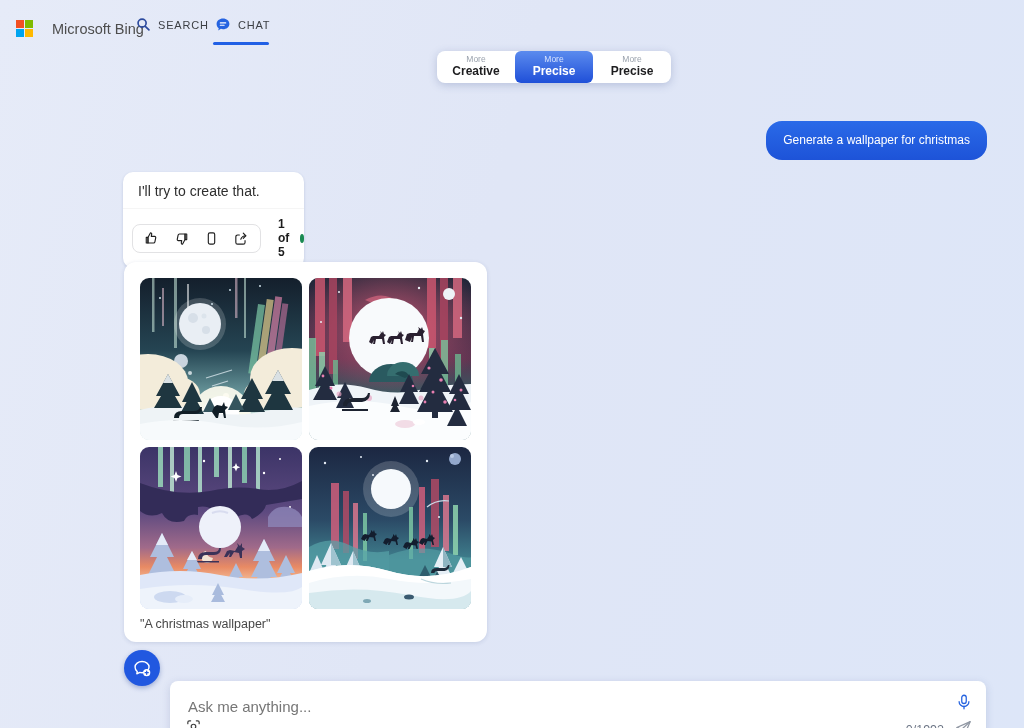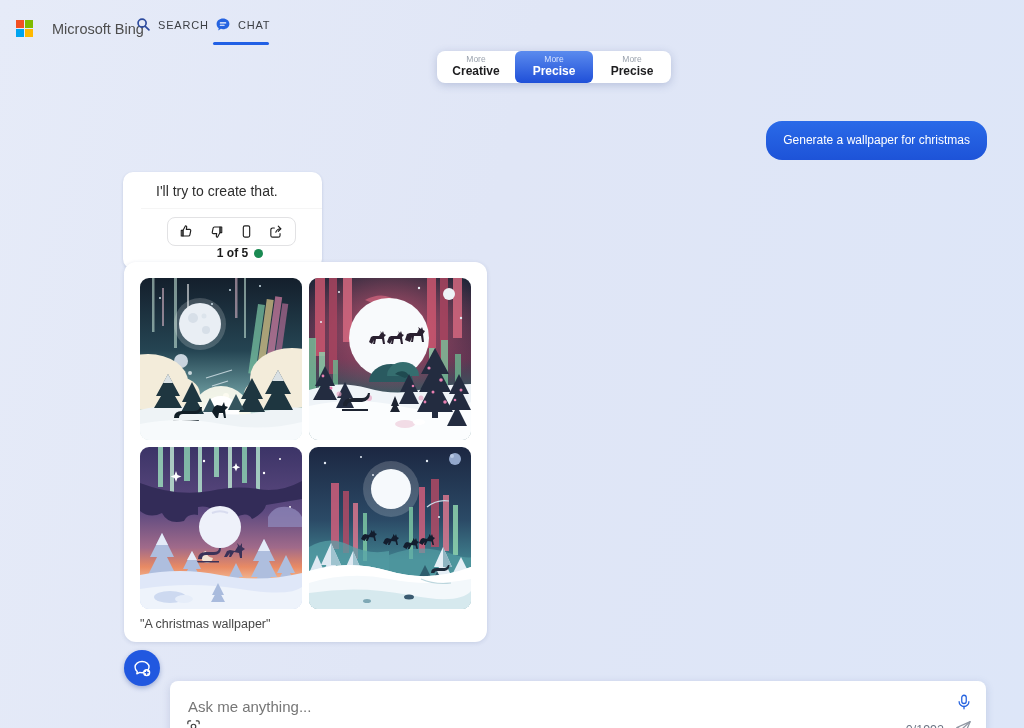--- a/index.html
+++ b/index.html
@@ -23,23 +23,23 @@
   .style-option .more{font-size:8.5px;color:#9aa2ad;line-height:1.1;}
   .style-option .lbl{font-size:12px;font-weight:bold;color:#1d1d1f;line-height:1.2;}
   .style-option.selected{background:linear-gradient(180deg,#5b8bee 0%,#1f4fd8 100%);}
   .style-option.selected .more{color:#d7e3ff;}
   .style-option.selected .lbl{color:#fff;}
 
   
   .user-bubble{position:absolute;right:37px;top:121px;height:31px;line-height:31px;padding:4px 17px;
        background:linear-gradient(180deg,#2a6ae8,#1d53d8);color:#fff;font-size:12px;border-radius:16px;}
   .bot-card{position:absolute;left:123px;top:172px;width:181px;background:#fff;border-radius:10px;
-       box-shadow:0 1px 3px rgba(40,60,120,.18);padding-left:18px;}
+       box-shadow:0 1px 3px rgba(40,60,120,.18);}
   .bot-text{padding:11px 15px 9px 15px;font-size:14px;color:#2e2e2e;border-bottom:1px solid rgba(0,0,0,.04);}
-  .feedback-row{display:flex;align-items:center;padding:8px 9px 9px 9px;flex-direction:column;}
+  .feedback-row{display:flex;align-items:center;padding:8px 9px 9px 9px;}
   .icon-pill{display:flex;align-items:center;gap:13px;border:1px solid #e2e2e4;border-radius:8px;
        padding:5px 10px;background:#fff;}
   .icon-pill svg{display:block;cursor:pointer;}
   .pagination{margin-left:17px;font-size:12px;font-weight:bold;color:#1c1c1c;display:flex;align-items:center;gap:6px;}
   .green-dot{width:9px;height:9px;border-radius:50%;background:#1a8a52;display:inline-block;}
 
   
   .image-card{position:absolute;left:124px;top:262px;width:331px;background:#fff;border-radius:12px;
        padding:16px 16px 11px 16px;box-shadow:0 1px 4px rgba(40,60,120,.15);}
   .img-grid{display:grid;grid-template-columns:162px 162px;grid-template-rows:162px 162px;gap:7px;}

